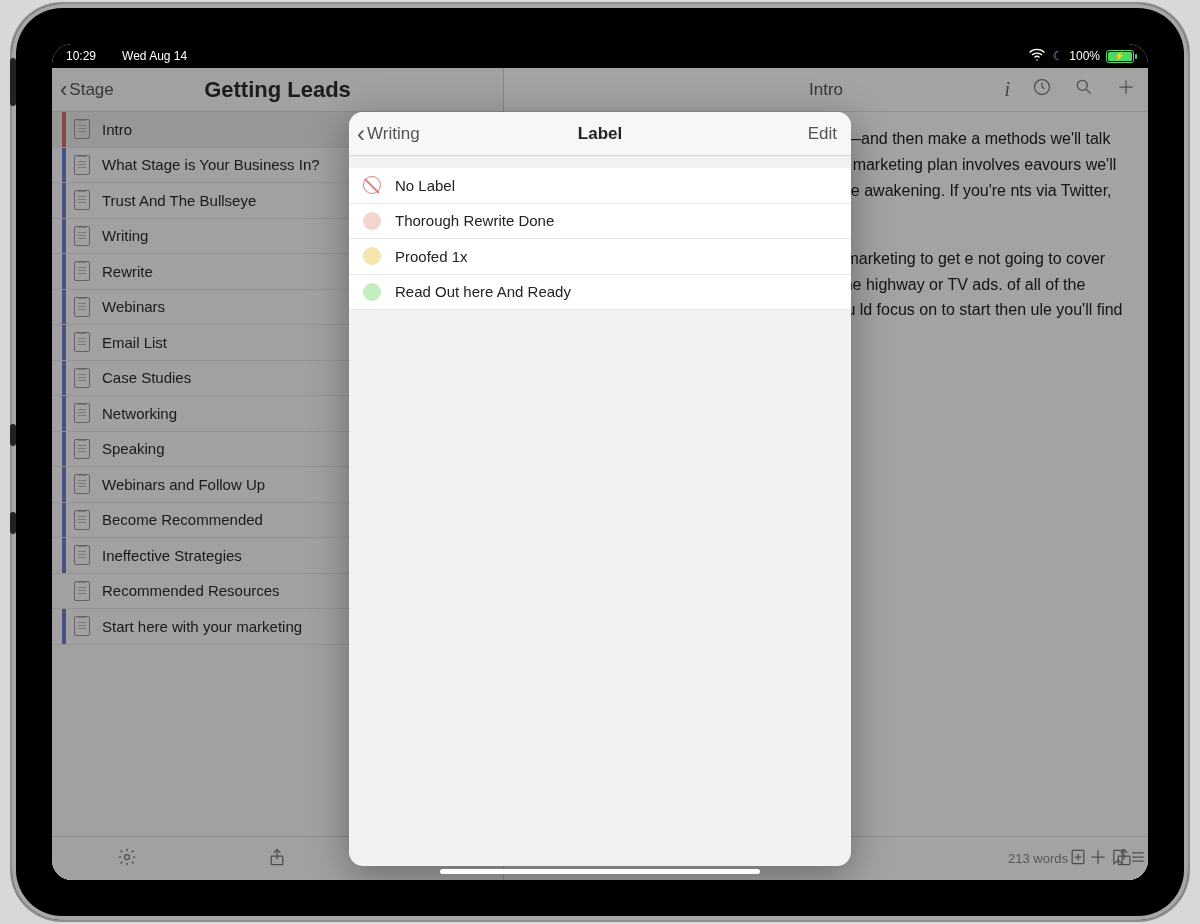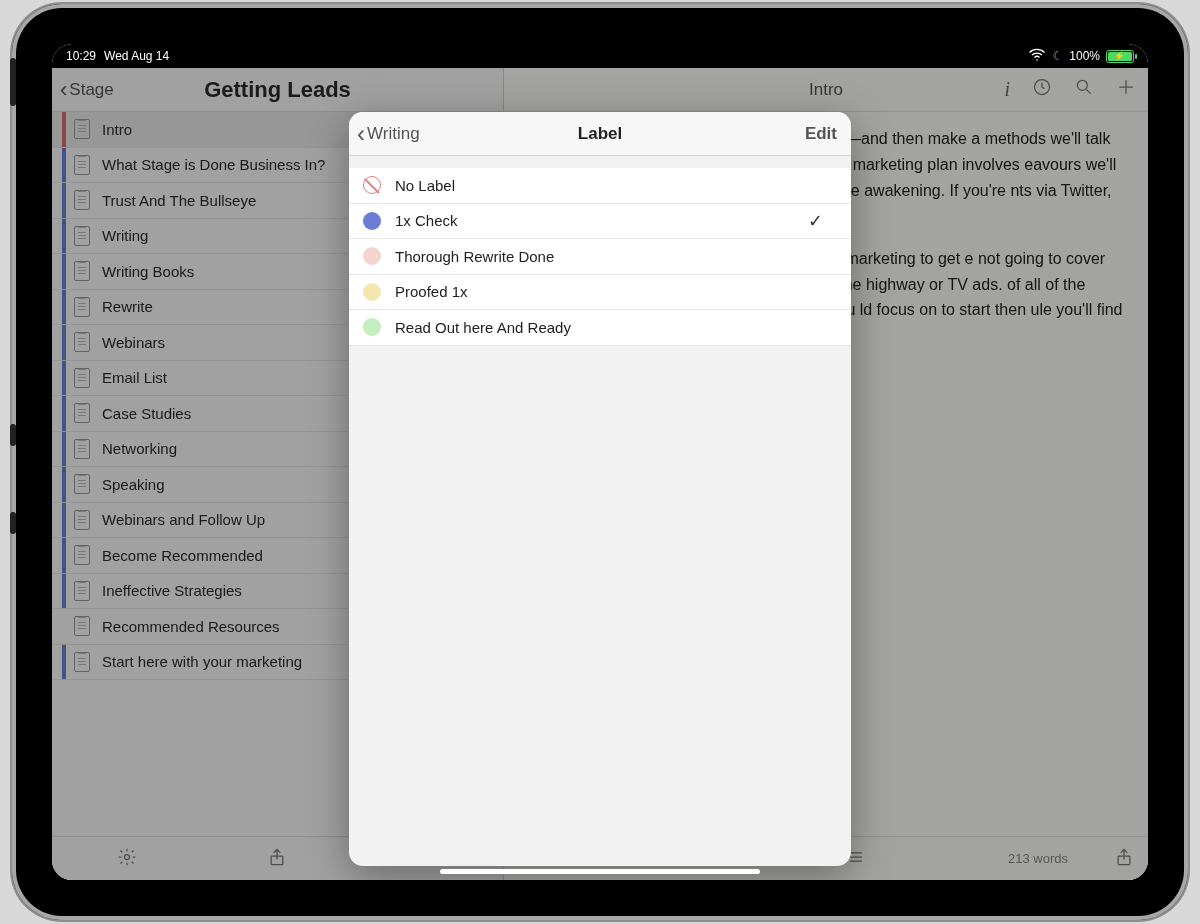--- a/index.html
+++ b/index.html
@@ -20,21 +20,21 @@
     position:absolute; left:40px; top:40px; right:40px; bottom:40px;
     border-radius:20px; overflow:hidden; background:#f2f2f2;
   }
 
   
   .statusbar {
     height:24px; background:#000; color:#fff; display:flex; align-items:center;
     padding:0 14px; font-size:12px; justify-content:space-between;
     position:absolute; left:0; right:0; top:0; z-index:30;
   }
-  .statusbar .sb-left { display:flex; gap:8px; align-items:center; }
+  .statusbar .sb-left { display:flex; gap:26px; align-items:center; }
   .statusbar .sb-right { display:flex; gap:6px; align-items:center; }
   .battery {
     width:28px; height:13px; border:1.5px solid #4cd964; border-radius:3px; position:relative;
     display:flex; align-items:center; justify-content:center;
   }
   .battery::after { content:""; position:absolute; right:-4px; top:3px; width:2px; height:5px; background:#4cd964; border-radius:1px;}
   .battery .fill { position:absolute; inset:1px; background:#4cd964; border-radius:1.5px; display:flex; align-items:center; justify-content:center;}
   .battery .bolt { color:#000; font-size:9px; position:relative;}
 
   .content-area { position:absolute; top:24px; left:0; right:0; bottom:0; display:flex; }
@@ -80,39 +80,39 @@
     height:44px; display:flex; align-items:center; justify-content:space-between; padding:0 12px;
     border-bottom:1px solid #ddd; color:#6a6a6a;
   }
   .editor-header .etitle { font-size:17px; font-weight:400; position:absolute; left:0; right:0; text-align:center; color:#555; }
   .editor-header .eicons { display:flex; gap:22px; align-items:center; margin-left:auto; z-index:1; font-size:20px; }
   .editor-body {
     padding:14px 20px 0 48px; font-family: Georgia, "Times New Roman", serif; color:#222; font-size:16px;
     line-height:1.62; overflow:hidden; flex:1;
   }
   .editor-body p { margin-bottom:16px; text-indent:36px; }
-  .editor-footer { height:44px; border-top:1px solid #ddd; display:flex; align-items:center; justify-content:center; color:#666; position:relative;text-decoration:underline;}
+  .editor-footer { height:44px; border-top:1px solid #ddd; display:flex; align-items:center; justify-content:flex-end; color:#666; position:relative;text-decoration:underline;}
   .editor-footer .wc { position:absolute; right:80px; font-size:13px; color:#888;}
 
   .svg-ico { width:20px; height:20px; stroke:#777; stroke-width:1.5; fill:none; }
 
   
   .modal {
     position:absolute; z-index:20; top:68px; left:50%; transform:translateX(-50%);
     width:502px; height:754px; background:#f2f2f2; border-radius:14px; overflow:hidden;
     box-shadow:0 10px 40px rgba(0,0,0,.35); display:flex; flex-direction:column;
   }
   .modal-header {
     height:44px; background:#f7f7f7; border-bottom:1px solid #d5d5d5;
     display:flex; align-items:center; justify-content:center; position:relative;
     font-size:17px;
   }
   .modal-header .mback { position:absolute; left:8px; color:#545454; display:flex; align-items:center;}
   .modal-header .mback .chev { font-size:24px; font-weight:300; margin-right:2px; line-height:.8; }
-  .modal-header .medit { position:absolute; right:14px; color:#545454;font-weight:bold; }
+  .modal-header .medit { position:absolute; right:14px; color:#545454; }
   .modal-header .mtitle { font-weight:600; color:#222; }
   .modal-list { background:#fff; margin-top:12px;}
   .modal-row {
     display:flex; align-items:center; height:35.5px; padding:0 28px 0 14px; border-bottom:1px solid #e7e7e7;
     font-size:15px; color:#222;
   }
   .modal-row .swatch { width:18px; height:18px; border-radius:50%; margin-right:14px; flex-shrink:0; }
   .modal-row .no-label-icon {
     width:18px; height:18px; border-radius:50%; border:1.5px solid #e08080; position:relative; margin-right:14px; flex-shrink:0;
   }
@@ -171,36 +171,31 @@
         </div>
         <div class="binder-list" id="binder-list">
             <div class="binder-row selected-row">
               <div class="stripe red"></div>
               <div class="doc-icon"></div>
               <div class="label">Intro</div>
             </div>
             <div class="binder-row">
               <div class="stripe blue"></div>
               <div class="doc-icon"></div>
-              <div class="label">What Stage is Done Business In?</div>
+              <div class="label">What Stage is Your Business In?</div>
             </div>
             <div class="binder-row">
               <div class="stripe blue"></div>
               <div class="doc-icon"></div>
               <div class="label">Trust And The Bullseye</div>
             </div>
             <div class="binder-row">
               <div class="stripe blue"></div>
               <div class="doc-icon"></div>
               <div class="label">Writing</div>
-            </div>
-            <div class="binder-row">
-              <div class="stripe blue"></div>
-              <div class="doc-icon"></div>
-              <div class="label">Writing Books</div>
             </div>
             <div class="binder-row">
               <div class="stripe blue"></div>
               <div class="doc-icon"></div>
               <div class="label">Rewrite</div>
             </div>
             <div class="binder-row">
               <div class="stripe blue"></div>
               <div class="doc-icon"></div>
               <div class="label">Webinars</div>
@@ -322,25 +317,20 @@
         </div>
         <div class="mtitle">Label</div>
         <div class="medit">Edit</div>
       </div>
       <div class="modal-list" id="modal-list">
           <div class="modal-row">
             <div class="no-label-icon"></div>
             <div>No Label</div>
           </div>
           <div class="modal-row">
-            <div class="swatch c-blue"></div>
-            <div>1x Check</div>
-            <div class="check">✓</div>
-          </div>
-          <div class="modal-row">
             <div class="swatch c-pink"></div>
             <div>Thorough Rewrite Done</div>
           </div>
           <div class="modal-row">
             <div class="swatch c-yellow"></div>
             <div>Proofed 1x</div>
           </div>
           <div class="modal-row">
             <div class="swatch c-green"></div>
             <div>Read Out here And Ready</div>

